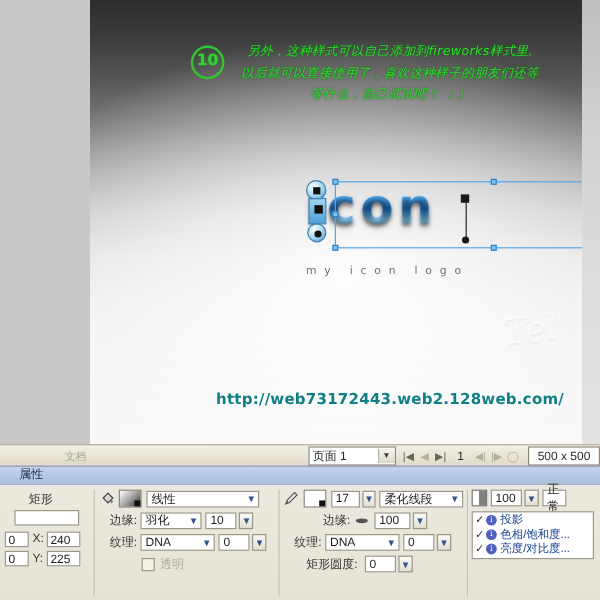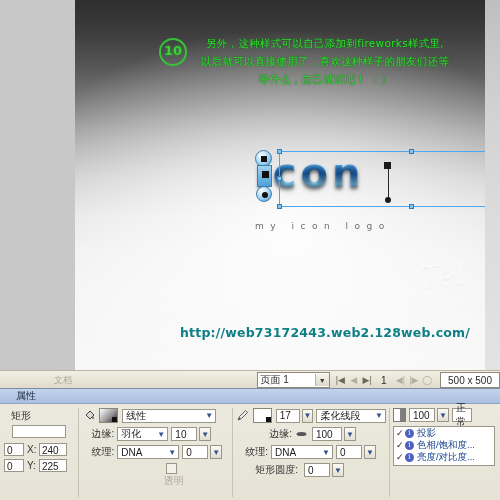--- a/index.html
+++ b/index.html
@@ -43,20 +43,21 @@
   #instr{
     position:absolute;left:85px;top:34px;width:330px;
     text-align:center;
     color:#2ee02e;
     font-size:10.5px;
     line-height:18px;
     font-family:"DejaVu Sans",sans-serif;
     text-shadow:0 0 2px rgba(20,120,20,.8),0 0 1px rgba(0,0,0,.5);
     filter:blur(.35px);
     letter-spacing:.3px;
+    font-style:italic;
   }
   #instr .ln{display:block;white-space:nowrap;}
   #badge10{
     position:absolute;left:84px;top:38px;width:24px;height:24px;
     border:2px solid #34c334;border-radius:50%;
     color:#34d334;font-size:13px;font-weight:bold;
     line-height:22px;text-align:center;
     text-shadow:0 0 3px rgba(40,160,40,.9);
     filter:blur(.4px);
     font-family:"DejaVu Sans",sans-serif;
@@ -181,21 +182,21 @@
     border-bottom:1px solid #8fa3c4;
     font-size:10px;color:#1c2a44;padding-left:16px;line-height:14px;
   }
   #props-body{position:relative;height:97px;display:flex;}
 
   .col{position:relative;padding:4px 0 0 0;}
   .divider{width:1px;background:#c6c3b6;margin:4px 3px 4px 3px;}
 
   
   #col1{width:72px;padding-left:4px;}
-  .shapename{font-size:10px;color:#333;margin:1px 0 2px 7px;}
+  .shapename{font-size:10px;color:#333;margin:1px 0 2px 20px;}
   .txtbox{
     border:1px solid #9b9788;background:#fff;height:13px;
     font-size:10px;color:#1b1b1b;padding:0 2px;line-height:13px;box-sizing:border-box;
   }
   #namebox{width:54px;margin:0 0 5px 8px;}
   .xyrow{display:flex;align-items:center;margin-bottom:3px;}
   .xyrow .mini{width:20px;margin-right:3px;}
   .xyrow .tag{width:12px;font-size:10px;color:#333;}
   .xyrow .val{width:28px;}
 
@@ -384,21 +385,21 @@
           <div class="sel" style="width:62px;">
             <span>DNA</span>
             <span class="dd">▼</span>
           </div>
           <div class="sel" style="width:26px;margin-left:3px;">
             <span>0</span>
           </div>
           <div class="dd-standalone">▼</div>
         </div>
 
-        <div class="row" style="margin-left:36px;flex-direction:column;">
+        <div class="row" style="margin-left:36px;">
           <div class="chk"></div>
           <div class="dimtxt">透明</div>
         </div>
       </div>
 
       <div class="divider"></div>
 
       <div class="col" id="col3">
         <div class="row">
           <div class="pencil">

